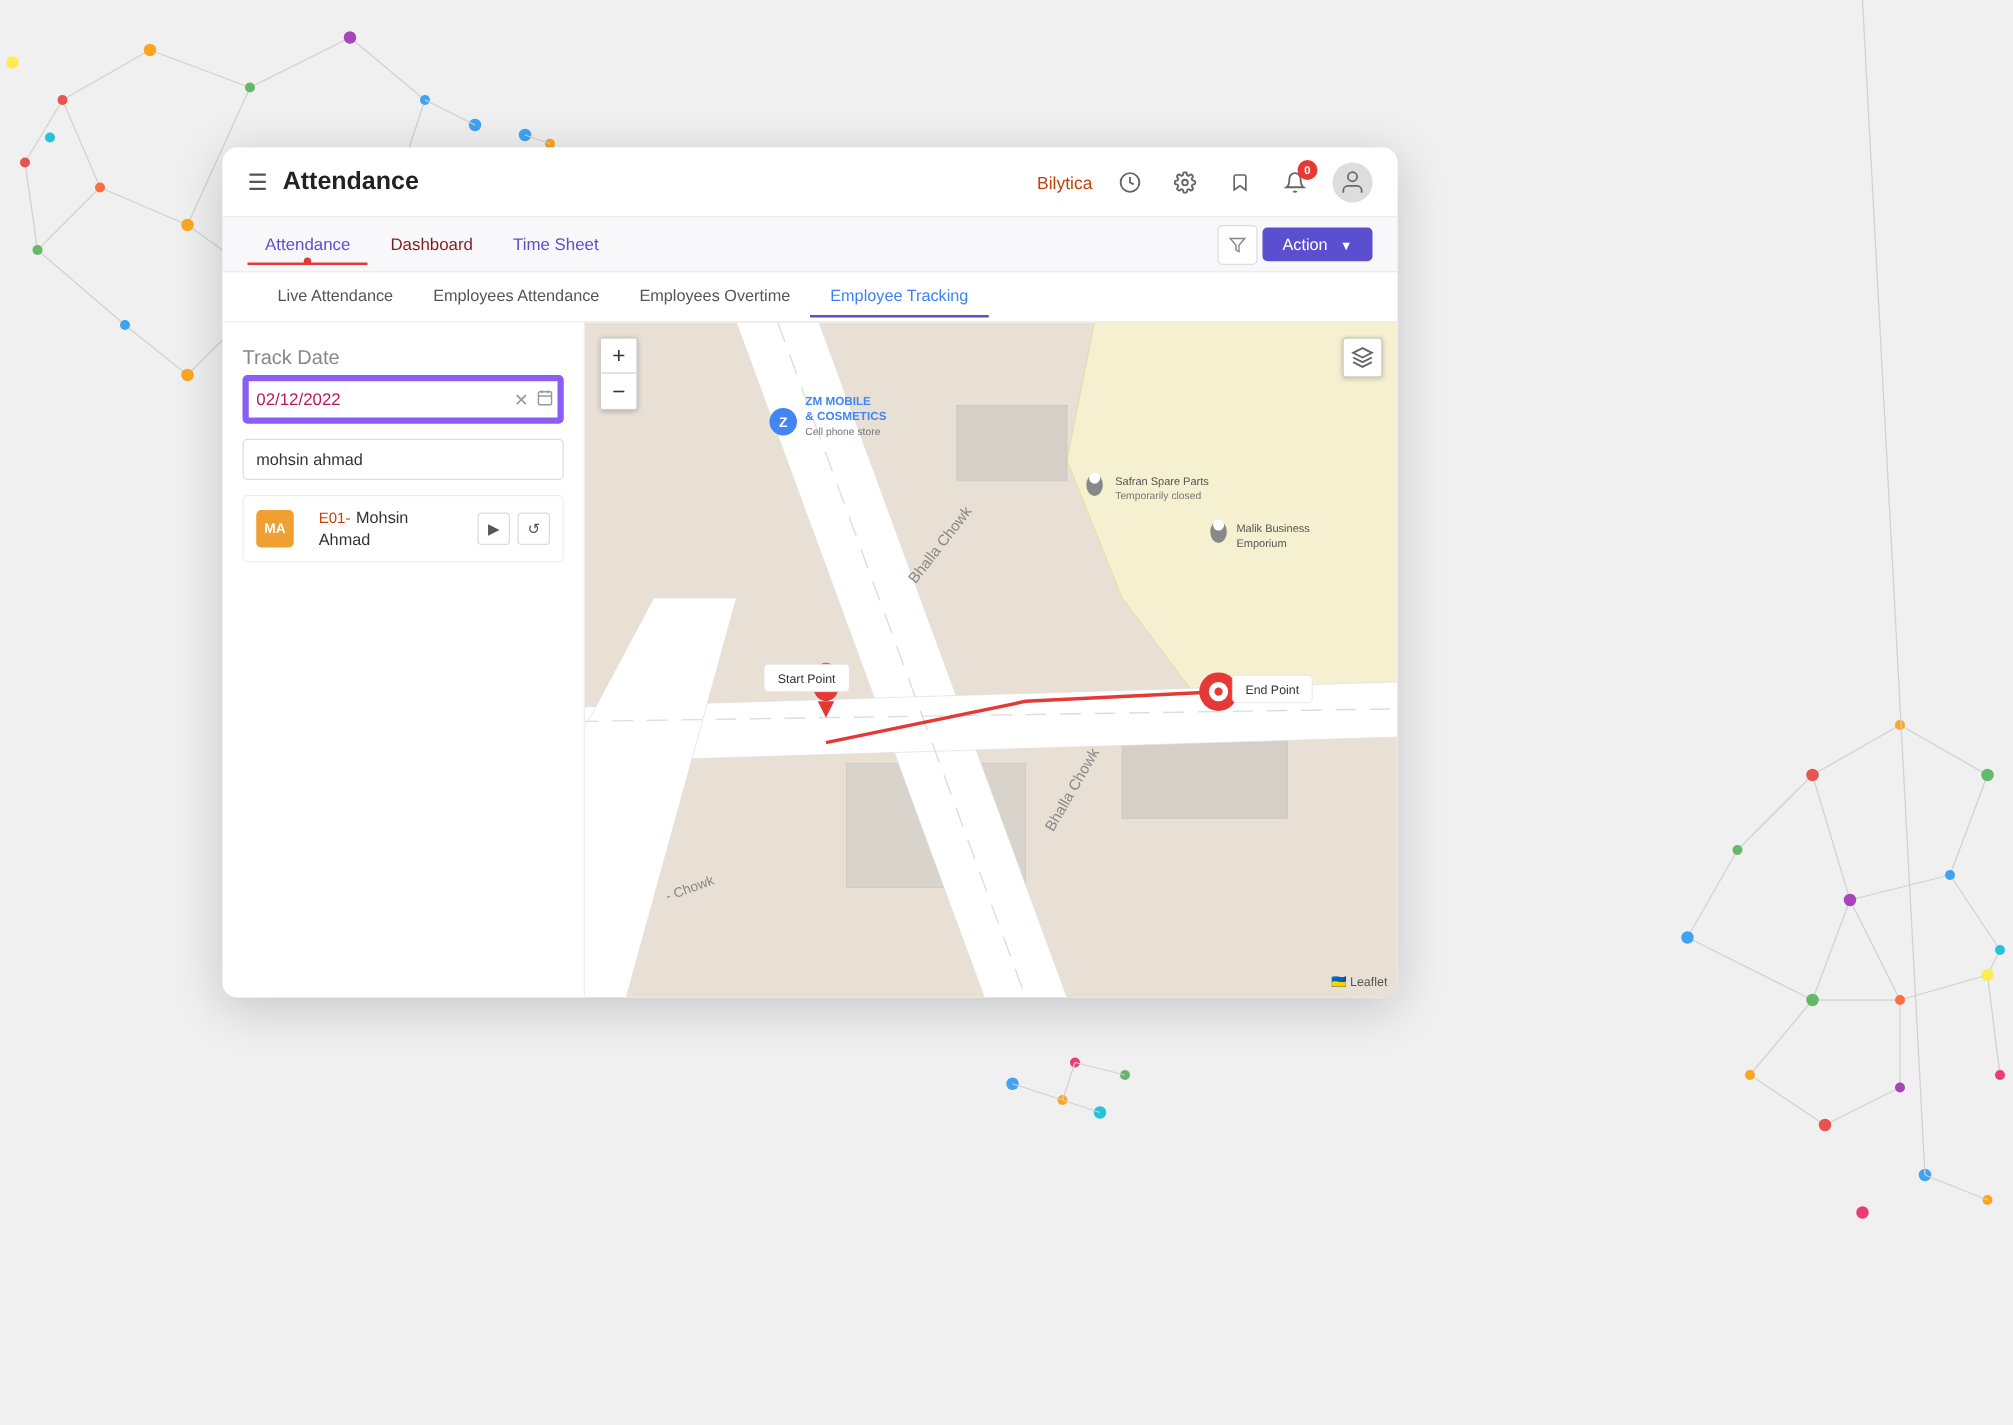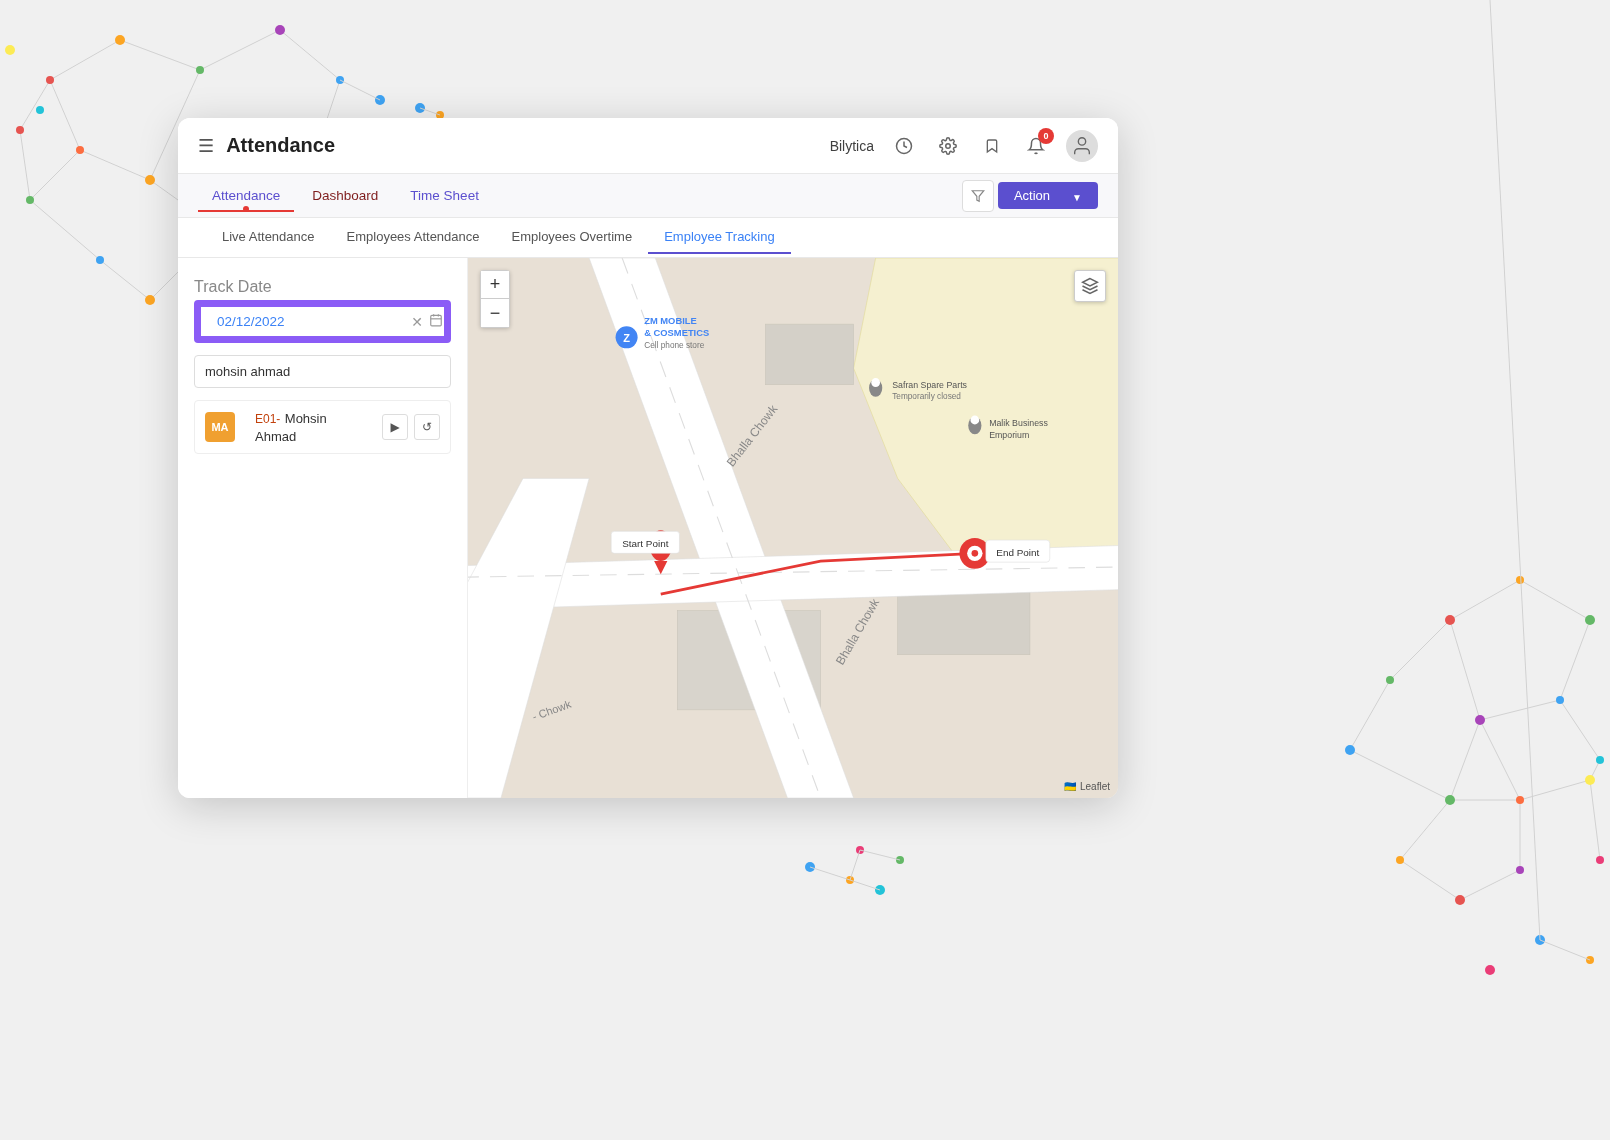--- a/index.html
+++ b/index.html
@@ -62,21 +62,21 @@
       flex: 1;
     }
 
     .header-right {
       display: flex;
       align-items: center;
       gap: 16px;
     }
 
     .bilytica-link {
-      color: #404040;
+      color: #c2410c;
       font-size: 14px;
       text-decoration: none;
       font-weight: 500;
     }
 
     .header-icon {
       width: 28px;
       height: 28px;
       display: flex;
       align-items: center;
@@ -173,21 +173,21 @@
     .action-btn {
       background: #5b4fcf;
       color: white;
       border: none;
       border-radius: 4px;
       padding: 6px 16px;
       font-size: 13px;
       cursor: pointer;
       display: flex;
       align-items: flex-end;
-      gap: 22px;
+      gap: 10px;
       font-weight: 500;
     }
 
     .action-btn .chevron {
       font-size: 10px;
     }
 
     
     .sub-tabs {
       display: flex;
@@ -242,25 +242,25 @@
     }
 
     .date-input-wrapper {
       position: relative;
       display: flex;
       align-items: center;
     }
 
     .date-input {
       width: 100%;
-      padding: 7px 60px 7px 16px;
-      border: 7px solid #8b5cf6;
+      padding: 7px 60px 7px 6px;
+      border: 5px solid #8b5cf6;
       border-radius: 4px;
       font-size: 13.5px;
-      color: #3b82f6;
+      color: #be185d;
       outline: none;
     }
 
     .date-input-icons {
       position: absolute;
       right: 8px;
       display: flex;
       align-items: center;
       gap: 6px;
     }

